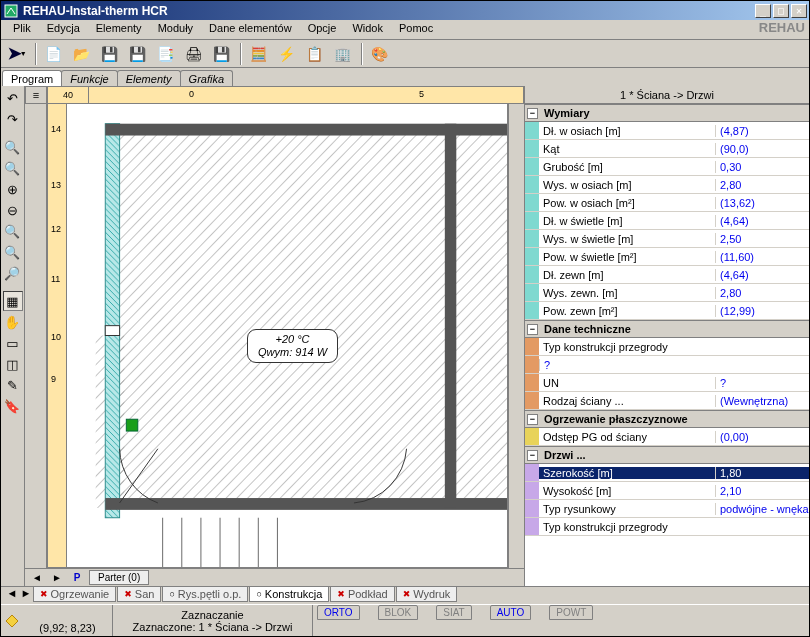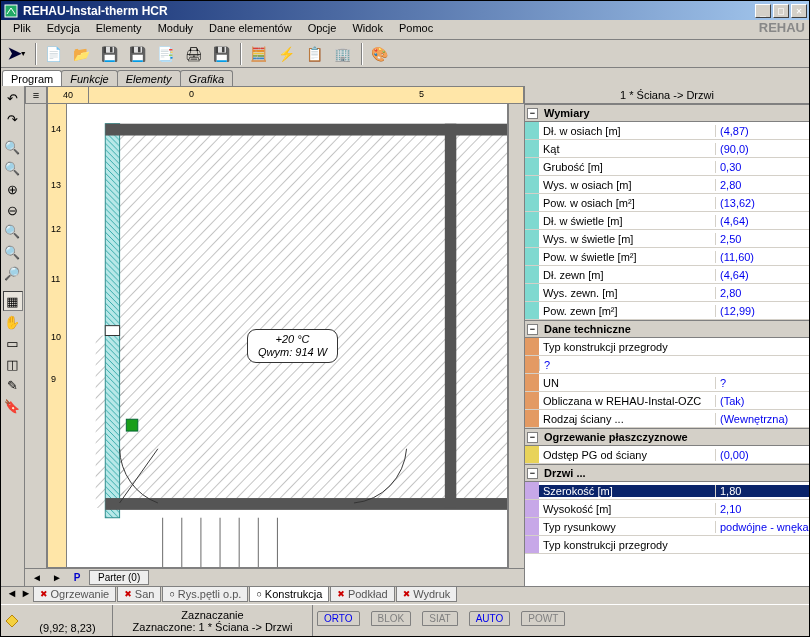--- a/index.html
+++ b/index.html
@@ -49,21 +49,21 @@
 .prow.head .exp{border:1px solid #808080;background:#fff;width:11px;height:11px;line-height:9px;margin:0 2px;}
 .prow .lbl{flex:1;padding-left:4px;white-space:nowrap;overflow:hidden;}
 .prow .val{width:94px;padding:0 4px;color:#0000ee;border-left:1px solid #d4d0c8;white-space:nowrap;overflow:hidden;}
 .prow.sel .lbl,.prow.sel .val{background:#0a246a;color:#fff;}
 .bottom-tabs{height:18px;display:flex;align-items:flex-start;background:#d4d0c8;border-top:1px solid #808080;padding-left:4px;font-size:10px;overflow:hidden;}
 .bottom-tabs .bt{padding:1px 6px;border:1px solid #808080;border-top:none;background:#eee;margin-right:1px;white-space:nowrap;display:flex;align-items:center;gap:3px;}
 .bottom-tabs .bt .x{font-size:9px;}
 .statusbar{height:32px;display:flex;border-top:1px solid #fff;}
 .status-left{display:flex;flex-direction:column;justify-content:center;padding:0 6px;border-right:1px solid #808080;min-width:200px;align-items:center;}
 .status-coord{width:90px;border-right:1px solid #808080;display:flex;align-items:flex-end;justify-content:center;padding-bottom:2px;}
-.status-modes{flex:1;display:flex;align-items:center;padding-bottom:5px;gap:10px;padding-left:4px;}
+.status-modes{flex:1;display:flex;align-items:flex-start;padding-bottom:5px;gap:17px;padding-left:4px;}
 .mode{padding:1px 6px;border:1px solid #808080;background:#d4d0c8;color:#808080;font-size:10px;border-radius:2px 2px 0 0;margin-right:1px;}
 .mode.on{color:#0000ee;}
 .scroll-stub-v{width:16px;background:#d4d0c8;border-left:1px solid #808080;}
 </style>
 </head>
 <body>
 
 <div class="window">
   <div class="titlebar">
     <span class="icon">
@@ -286,25 +286,20 @@
             <span class="sw" style="background:#e39a63"></span>
             <span class="val">?</span>
           </div>
           <div class="prow">
             <span class="sw" style="background:#e39a63"></span>
             <span class="lbl">UN</span>
             <span class="val">?</span>
           </div>
           <div class="prow">
             <span class="sw" style="background:#e39a63"></span>
-            <span class="lbl">Obliczana w REHAU-Instal-OZC</span>
-            <span class="val">(Tak)</span>
-          </div>
-          <div class="prow">
-            <span class="sw" style="background:#e39a63"></span>
             <span class="lbl">Rodzaj ściany ...</span>
             <span class="val">(Wewnętrzna)</span>
           </div>
           <div class="prow head">
             <span class="exp">−</span>
             <span class="lbl">Ogrzewanie płaszczyznowe</span>
           </div>
           <div class="prow">
             <span class="sw" style="background:#e8d35a"></span>
             <span class="lbl">Odstęp PG od ściany</span>

